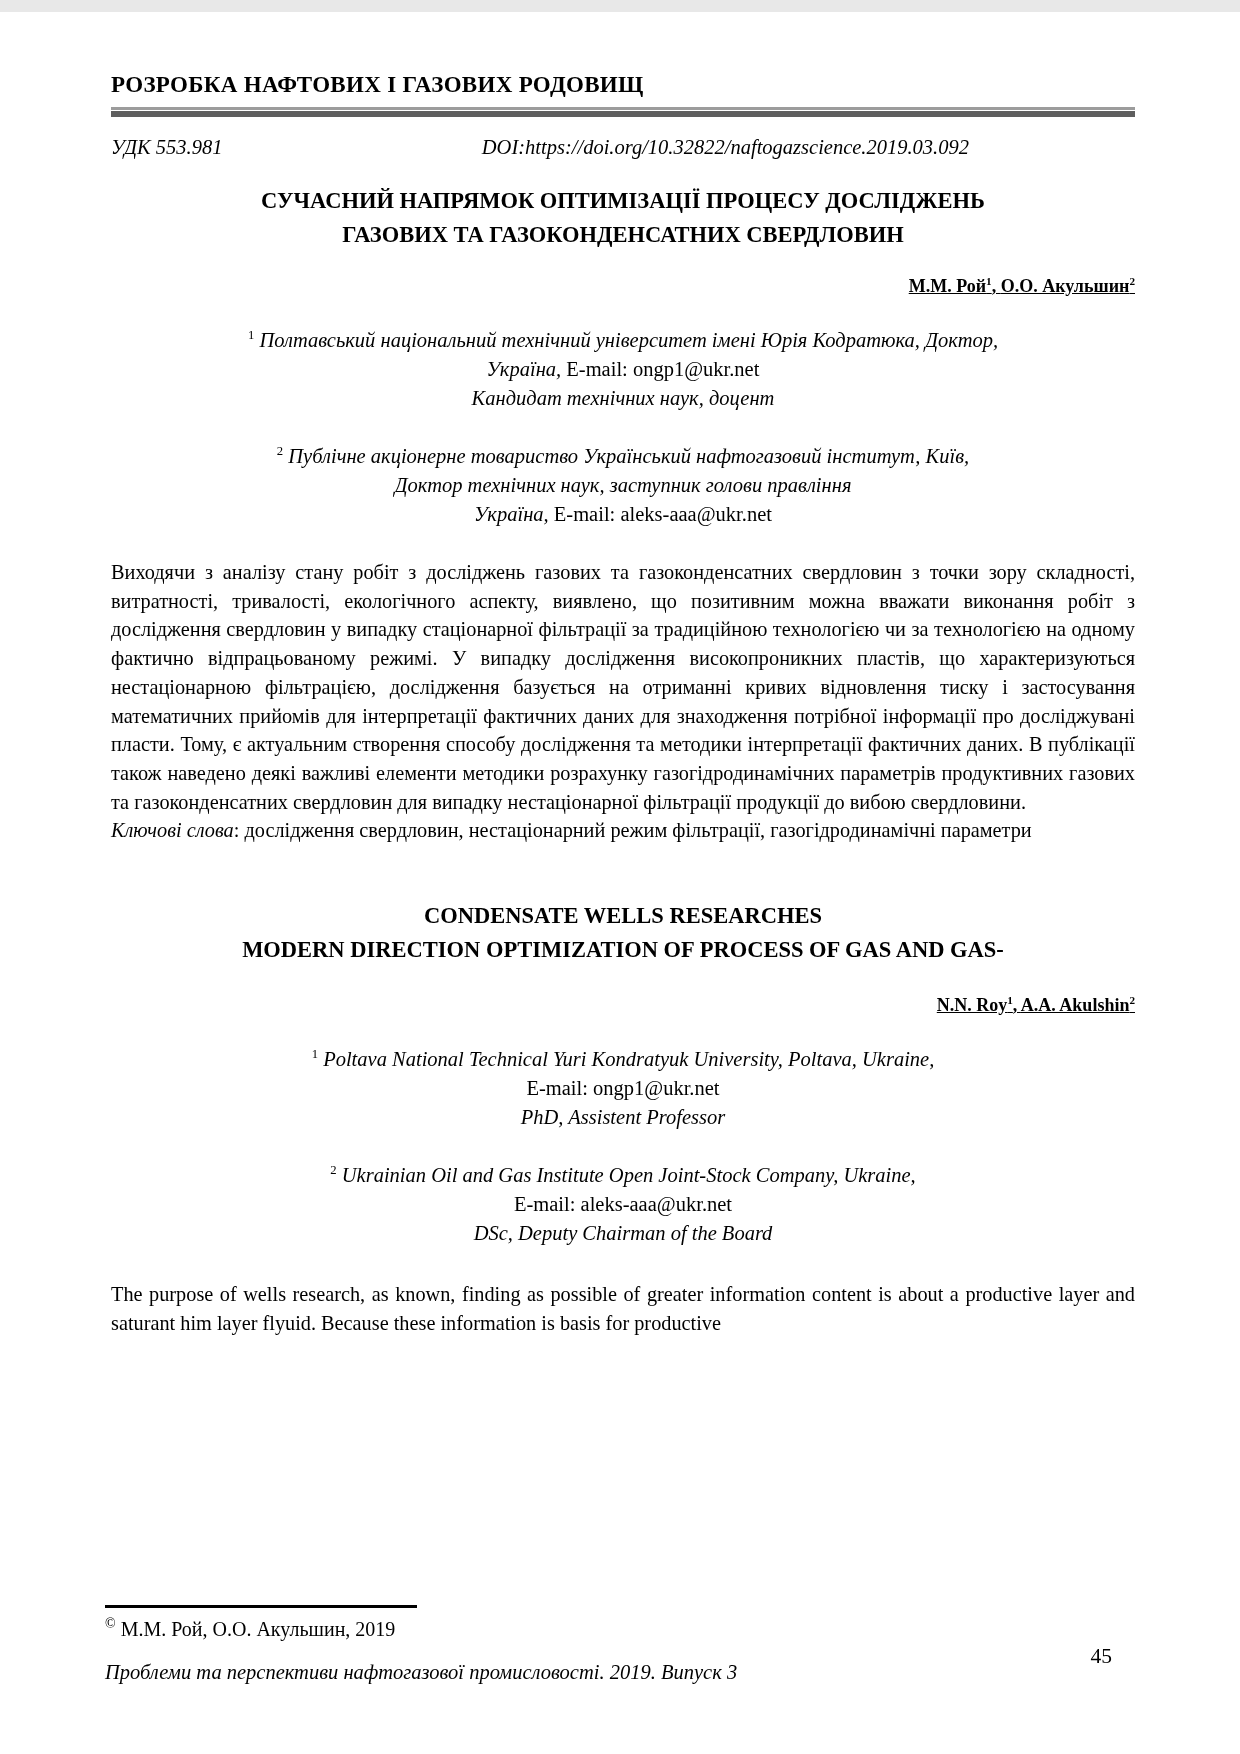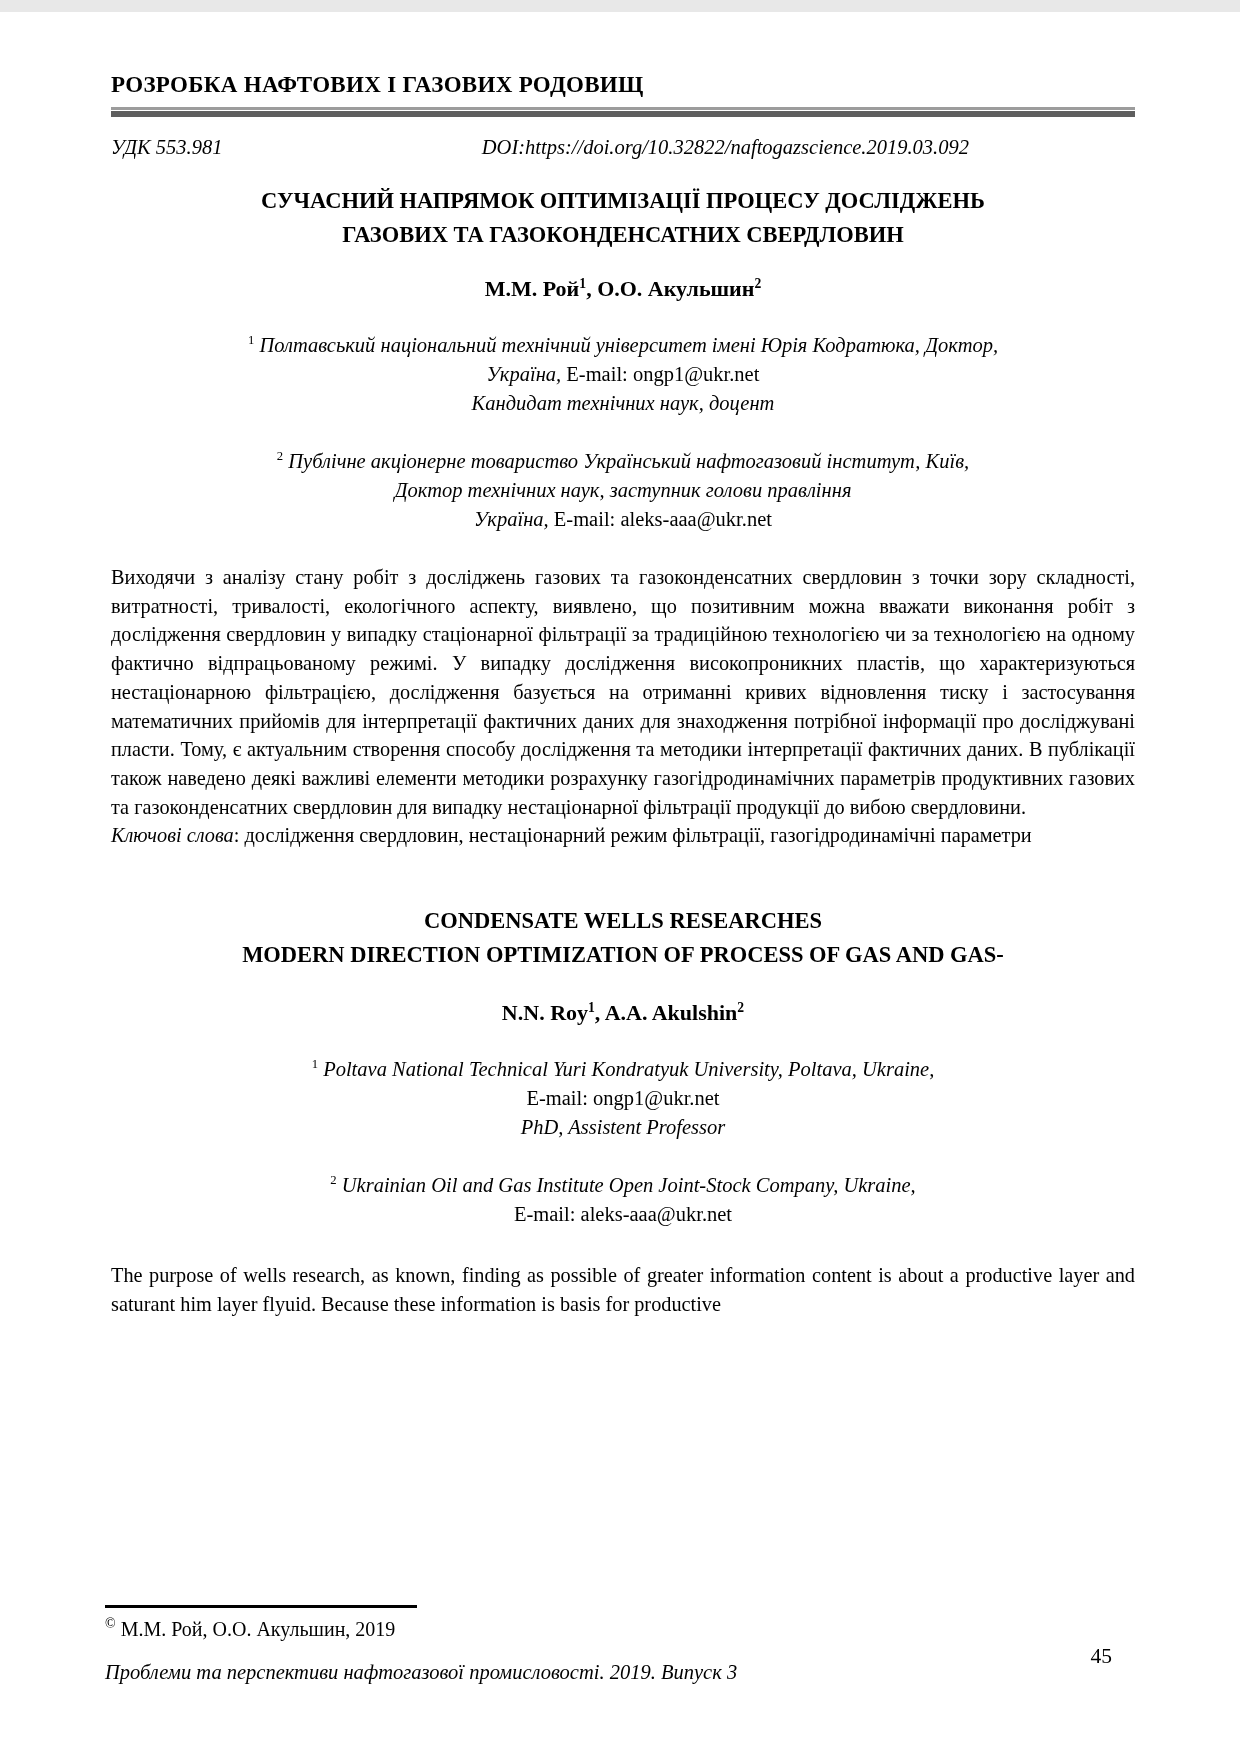--- a/index.html
+++ b/index.html
@@ -43,23 +43,24 @@
     margin: 25px 0 0 0;
     text-align: center;
     font-size: 22.5px;
     font-weight: bold;
     line-height: 34px;
   }
   .article-title .tline { display: block; }
 
   .authors-line {
     margin: 24px 0 0 0;
-    text-align: center;
-    font-size: 22px;
+    text-align: right;
+    font-size: 18px;
     font-weight: bold;
+    text-decoration: underline;
   }
 
   .affil {
     margin-top: 29px;
     text-align: center;
     font-size: 20.5px;
     line-height: 29px;
   }
   .affil .affil-line { display: block; }
 
@@ -159,20 +160,21 @@
 
     <div class="affil">
       <span class="affil-line"><sup>1</sup><span class="it"> Poltava National Technical Yuri Kondratyuk University, Poltava, Ukraine,</span></span>
       <span class="affil-line">E-mail: ongp1@ukr.net</span>
       <span class="affil-line it">PhD, Assistent Professor</span>
     </div>
 
     <div class="affil">
       <span class="affil-line"><sup>2</sup><span class="it"> Ukrainian Oil and Gas Institute Open Joint-Stock Company, Ukraine,</span></span>
       <span class="affil-line">E-mail: aleks-aaa@ukr.net</span>
+      <span class="affil-line it">DSc, Deputy Chairman of the Board</span>
     </div>
 
     <p class="en-abstract">The purpose of wells research, as known, finding as possible of greater information content is about a productive layer and saturant him layer flyuid. Because these information is basis for productive</p>
   </section>
 
   <footer class="footnote">
     <div class="footnote-rule"></div>
     <p class="copyright"><sup>©</sup><span> М.М. Рой, О.О. Акульшин, 2019</span></p>
     <p class="journal">Проблеми та перспективи нафтогазової промисловості. 2019. Випуск 3</p>
   </footer>

